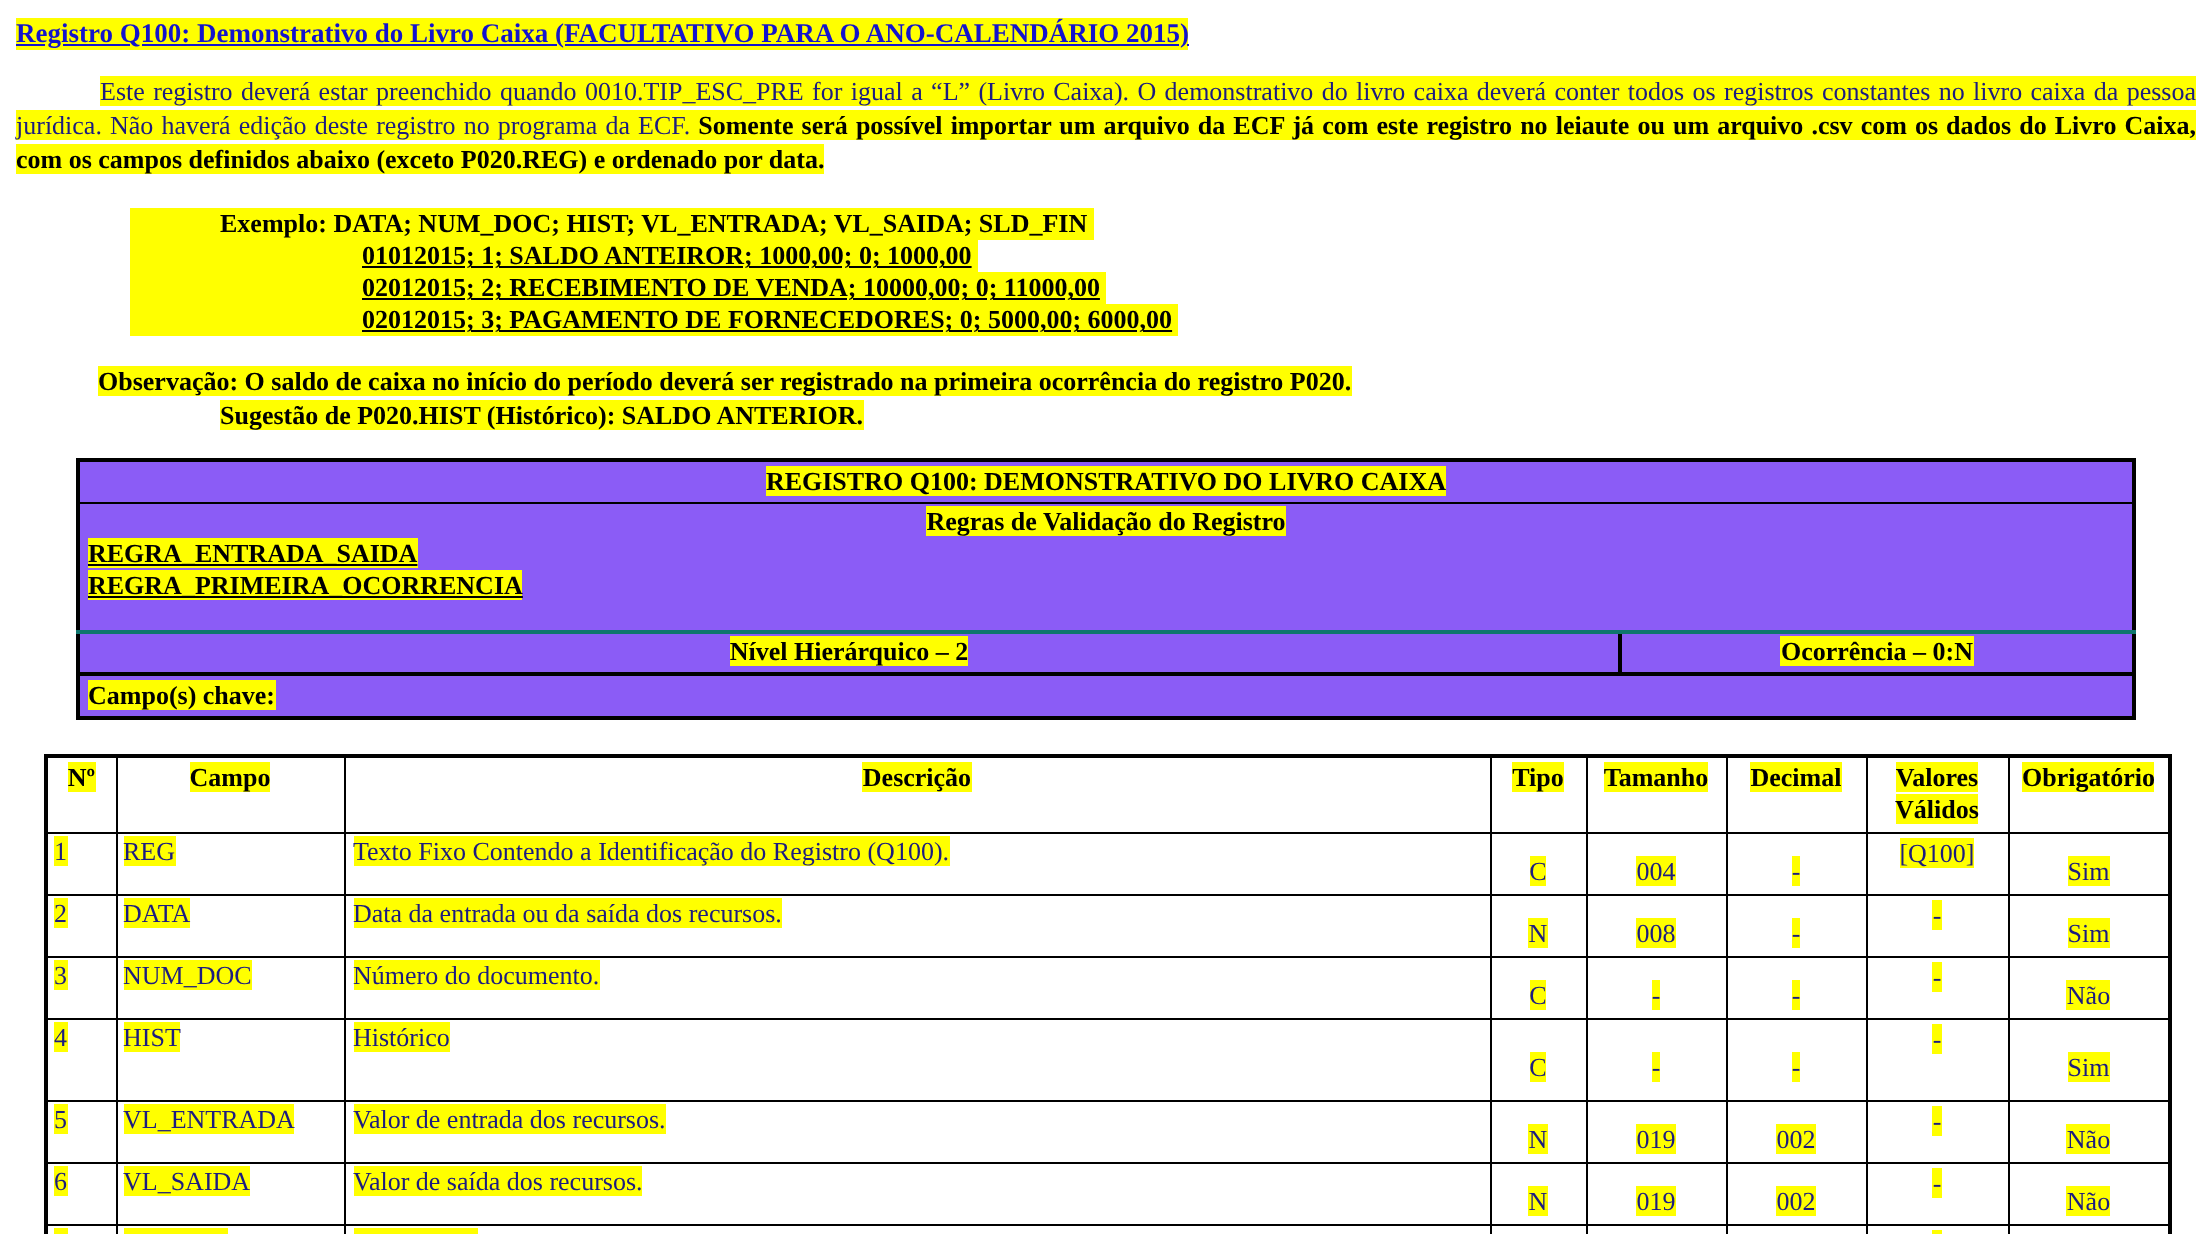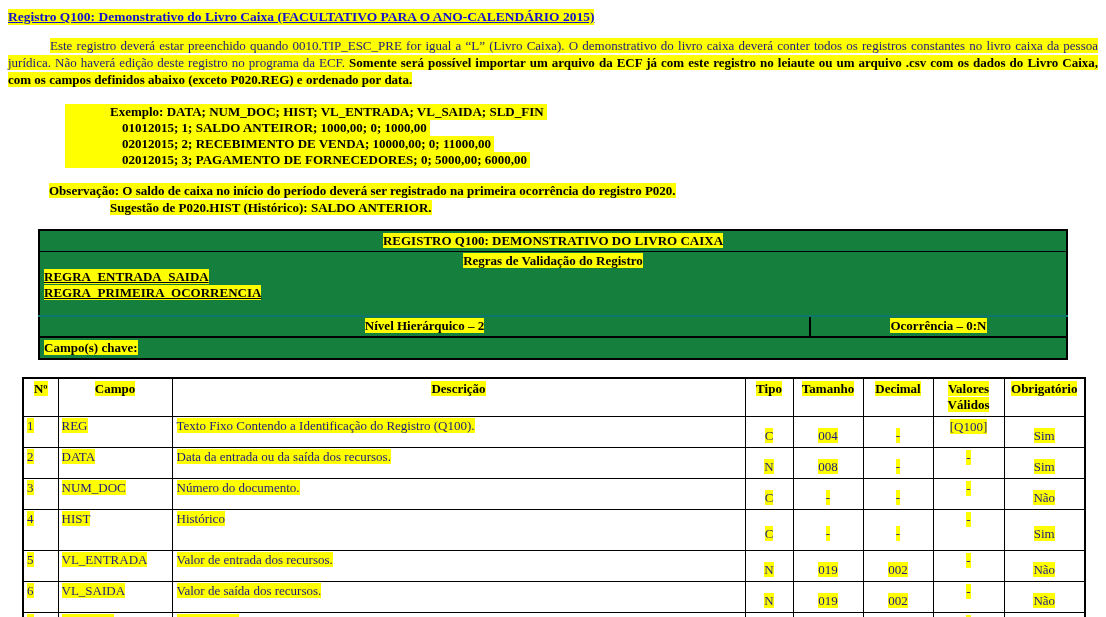--- a/index.html
+++ b/index.html
@@ -39,38 +39,38 @@
 
   
   .example {
     margin: 16px 0 0 65px;
     font-weight: bold;
     line-height: 16px;
     font-size: 13px;
   }
   .example .line { background: #ffff00; width: fit-content; padding-right: 3px; }
   .example .first { padding-left: 45px; }
-  .example .cont  { padding-left: 57px; }
+  .example .cont  { padding-left: 116px; text-decoration: underline; }
 
   
   .observacao {
     margin: 15px 0 0 0;
     font-weight: bold;
     line-height: 16.5px;
     font-size: 13px;
   }
   .observacao .l1 { margin-left: 49px; }
   .observacao .l2 { margin-left: 110px; }
 
   
   table { border-collapse: collapse; }
   .summary {
     margin: 13px 14px 0 38px;
     width: 1030px;
-    background: #15803d;
+    background: #8b5cf6;
     border: 2px solid #000;
     font-size: 13px;
   }
   .summary td { padding: 1px 4px; }
   .s-title  { text-align: center; border-bottom: 1px solid #000; height: 21px; }
   .s-rules  { border-bottom: 2px solid #0f766e; padding-bottom: 14px !important; }
   .s-rules .center { text-align: center; }
   .s-rules .rule { width: fit-content; text-decoration: underline; }
   .s-meta td { height: 21px; text-align: center; border-bottom: 2px solid #000; }
   .s-ocorr  { border-left: 2px solid #000; }

